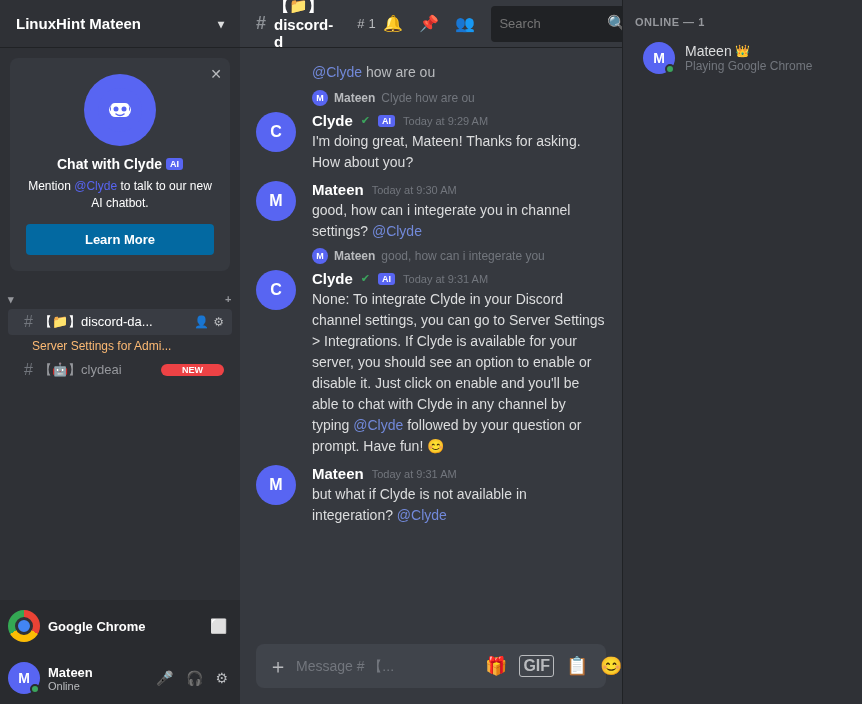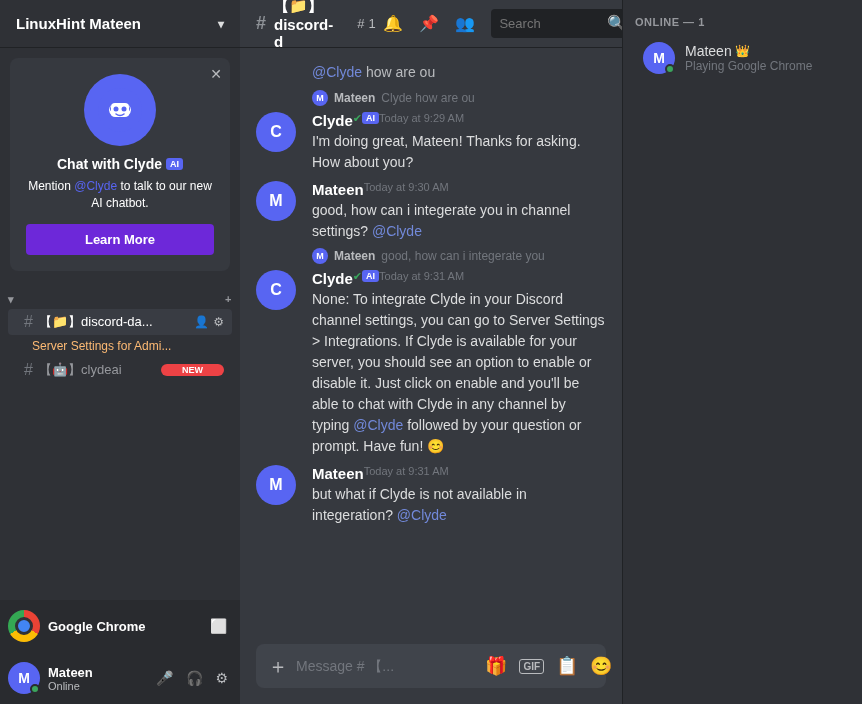--- a/index.html
+++ b/index.html
@@ -56,21 +56,21 @@
     }
     .ai-badge {
       background: #5865f2; color: #fff; font-size: 9px; font-weight: 700;
       padding: 1px 4px; border-radius: 3px; display: flex; align-items: center; gap: 2px;
     }
     .clyde-popup-desc {
       font-size: 12px; color: #b9bbbe; margin-bottom: 12px; line-height: 1.4;
     }
     .clyde-popup-desc span { color: #ffffff; }
     .learn-more-btn {
-      background: #6d28d9; color: #fff; border: none; border-radius: 4px;
+      background: #0369a1; color: #fff; border: none; border-radius: 4px;
       padding: 8px 16px; font-size: 13px; font-weight: 600; cursor: pointer;
       width: 100%;
     }
 
     
     .channel-list { flex: 1; overflow-y: auto; padding: 8px 0; }
     .channel-category {
       padding: 4px 8px 2px 8px;
       font-size: 11px; font-weight: 700; color: #96989d;
       text-transform: uppercase; letter-spacing: 0.5px;
@@ -136,21 +136,21 @@
       display: flex; align-items: center; padding: 0 16px; gap: 8px;
       flex-shrink: 0;
     }
     .topbar-hash { color: #8e9297; font-size: 18px; font-weight: 700; }
     .topbar-channel { font-size: 15px; font-weight: 600; color: #fff; }
     .topbar-divider { width: 1px; height: 20px; background: #4f545c; margin: 0 4px; }
     .topbar-followers { font-size: 13px; color: #b9bbbe; display: flex; align-items: center; gap: 4px; }
     .topbar-icons { margin-left: auto; display: flex; align-items: center; gap: 16px; }
     .topbar-icon { color: #b9bbbe; font-size: 16px; cursor: pointer; }
     .search-box {
-      background: #202225; border-radius: 4px; height: 29px;
+      background: #202225; border-radius: 4px; height: 36px;
       display: flex; align-items: center; padding: 0 8px; gap: 6px;
       width: 144px;
     }
     .search-input {
       background: none; border: none; outline: none; color: #dcddde;
       font-size: 13px; width: 100%;
     }
 
     
     .chat-area {
@@ -170,21 +170,21 @@
     }
     .avatar-col { width: 40px; flex-shrink: 0; }
     .avatar-circle-msg {
       width: 40px; height: 40px; border-radius: 50%; overflow: hidden;
       display: flex; align-items: center; justify-content: center;
       font-size: 16px; font-weight: 700;
     }
     .avatar-mateen { background: #5865f2; color: #fff; }
     .avatar-clyde { background: #5865f2; color: #fff; }
     .msg-content { flex: 1; min-width: 0; }
-    .msg-header { display: flex; align-items: flex-start; gap: 0; margin-bottom: 2px; }
+    .msg-header { display: flex; align-items: center; gap: 8px; margin-bottom: 2px; }
     .msg-author { font-size: 15px; font-weight: 600; color: #fff; }
     .msg-author.clyde { color: #fff; }
     .msg-time { font-size: 11px; color: #72767d; }
     .msg-text { font-size: 14px; color: #dcddde; line-height: 1.5; }
     .msg-text .mention { color: #7289da; cursor: pointer; }
     .ai-badge-inline {
       background: #5865f2; color: #fff; font-size: 9px; font-weight: 700;
       padding: 1px 4px; border-radius: 3px; display: inline-flex; align-items: center; gap: 2px;
       vertical-align: middle;
     }
@@ -448,21 +448,21 @@
       </div>
     </div>
   </div>
 
   <div class="message-input-area">
     <div class="message-input-box">
       <span class="input-plus">＋</span>
       <input class="message-input" placeholder="Message # 【..." style="">
       <div class="input-icons">
         <span class="input-icon">🎁</span>
-        <span class="input-icon" style="font-size:10px;font-weight:700;color:#b9bbbe;border:1.5px solid #b9bbbe;border-radius:3px;padding:1px 3px;">GIF</span>
+        <span class="input-icon" style="font-size:16px;font-weight:700;color:#b9bbbe;border:1.5px solid #b9bbbe;border-radius:3px;padding:1px 3px;">GIF</span>
         <span class="input-icon">📋</span>
         <span class="input-icon">😊</span>
       </div>
     </div>
   </div>
 </div>
 
 <div class="right-sidebar">
   <div class="online-header">ONLINE — 1</div>
   <div class="member-item">

